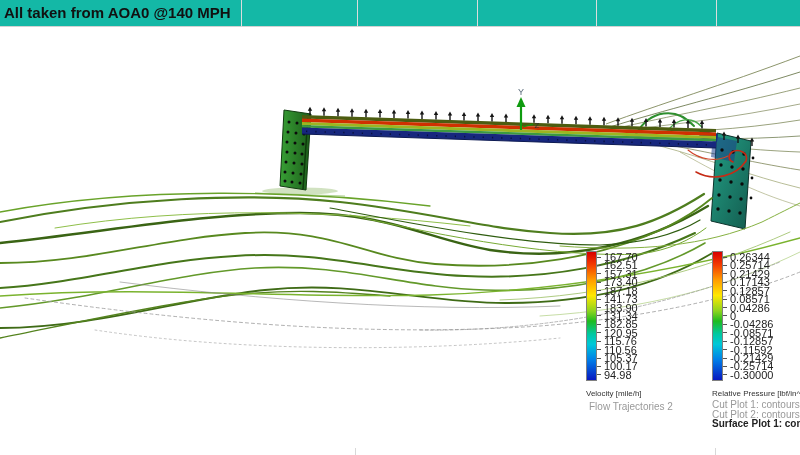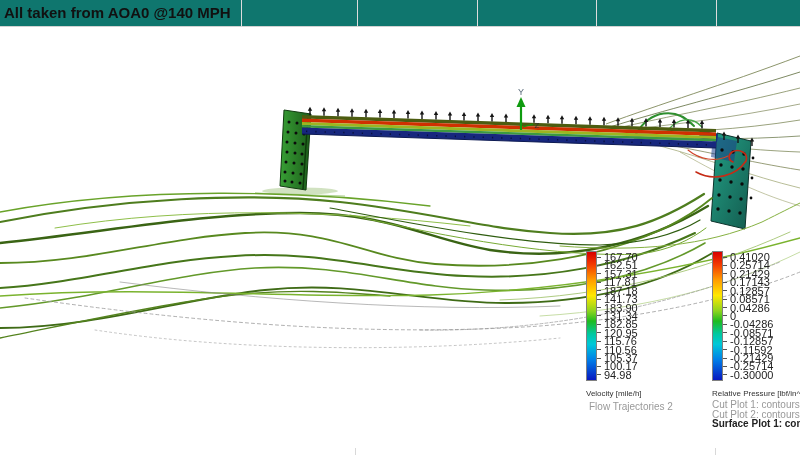--- a/index.html
+++ b/index.html
@@ -1,21 +1,21 @@
 <!DOCTYPE html>
 <html><head>
 <meta charset="utf-8">
 <style>
   html,body{margin:0;padding:0;background:#fff;}
   body{width:800px;height:455px;overflow:hidden;font-family:"Liberation Sans",sans-serif;position:relative;}
   .page{position:relative;width:800px;height:455px;background:#fff;}
 
   
   .hdr{position:absolute;top:0;left:0;width:800px;height:27px;display:flex;z-index:3;}
-  .hcell{background:#0f766e;border-right:1px solid #dcdcdc;border-bottom:1px solid #d2d2d2;height:27px;box-sizing:border-box;}
+  .hcell{background:#14b8a6;border-right:1px solid #dcdcdc;border-bottom:1px solid #d2d2d2;height:27px;box-sizing:border-box;}
   .hcell.titlecell{width:242px;font-weight:bold;font-size:15px;color:#111;line-height:25px;padding-left:4px;white-space:nowrap;}
   .hc2{width:116px}.hc3{width:120px}.hc4{width:119px}.hc5{width:120px}.hc6{flex:1;border-right:none;}
 
   svg.scene{position:absolute;left:0;top:0;z-index:1;}
 
   
   .legend{position:absolute;z-index:2;display:flex;flex-direction:column;}
   .leg-vel{left:586px;top:251px;}
   .leg-pre{left:712px;top:251px;}
   .leg-row{display:flex;}
@@ -217,21 +217,21 @@
         <div class="vrow">
             <span>167.70</span>
           </div>
         <div class="vrow">
             <span>162.51</span>
           </div>
         <div class="vrow">
             <span>157.31</span>
           </div>
         <div class="vrow">
-            <span>117.81</span>
+            <span>173.40</span>
           </div>
         <div class="vrow">
             <span>187.18</span>
           </div>
         <div class="vrow">
             <span>141.73</span>
           </div>
         <div class="vrow">
             <span>183.90</span>
           </div>
@@ -263,21 +263,21 @@
     </div>
     <div class="unit">Velocity [mile/h]</div>
   </div>
   <div class="cap cap-flow">Flow Trajectories 2</div>
 
   <div class="legend leg-pre">
     <div class="leg-row">
       <div class="cbar"></div>
       <div class="vals">
         <div class="vrow">
-            <span>0.41020</span>
+            <span>0.26344</span>
           </div>
         <div class="vrow">
             <span>0.25714</span>
           </div>
         <div class="vrow">
             <span>0.21429</span>
           </div>
         <div class="vrow">
             <span>0.17143</span>
           </div>

